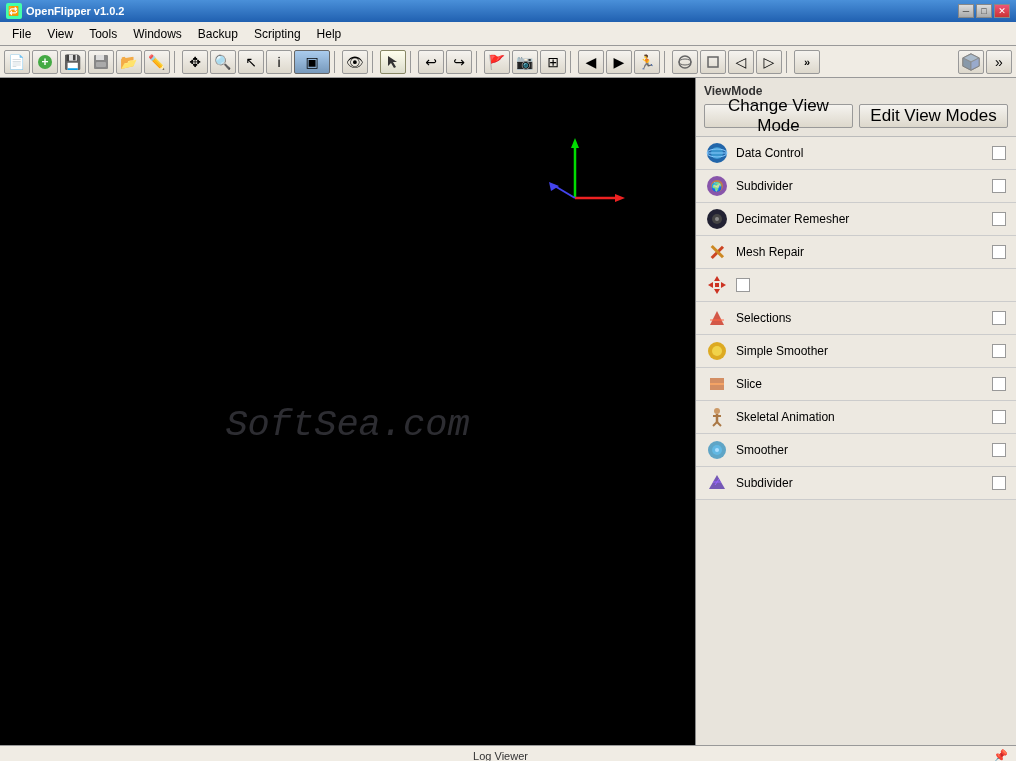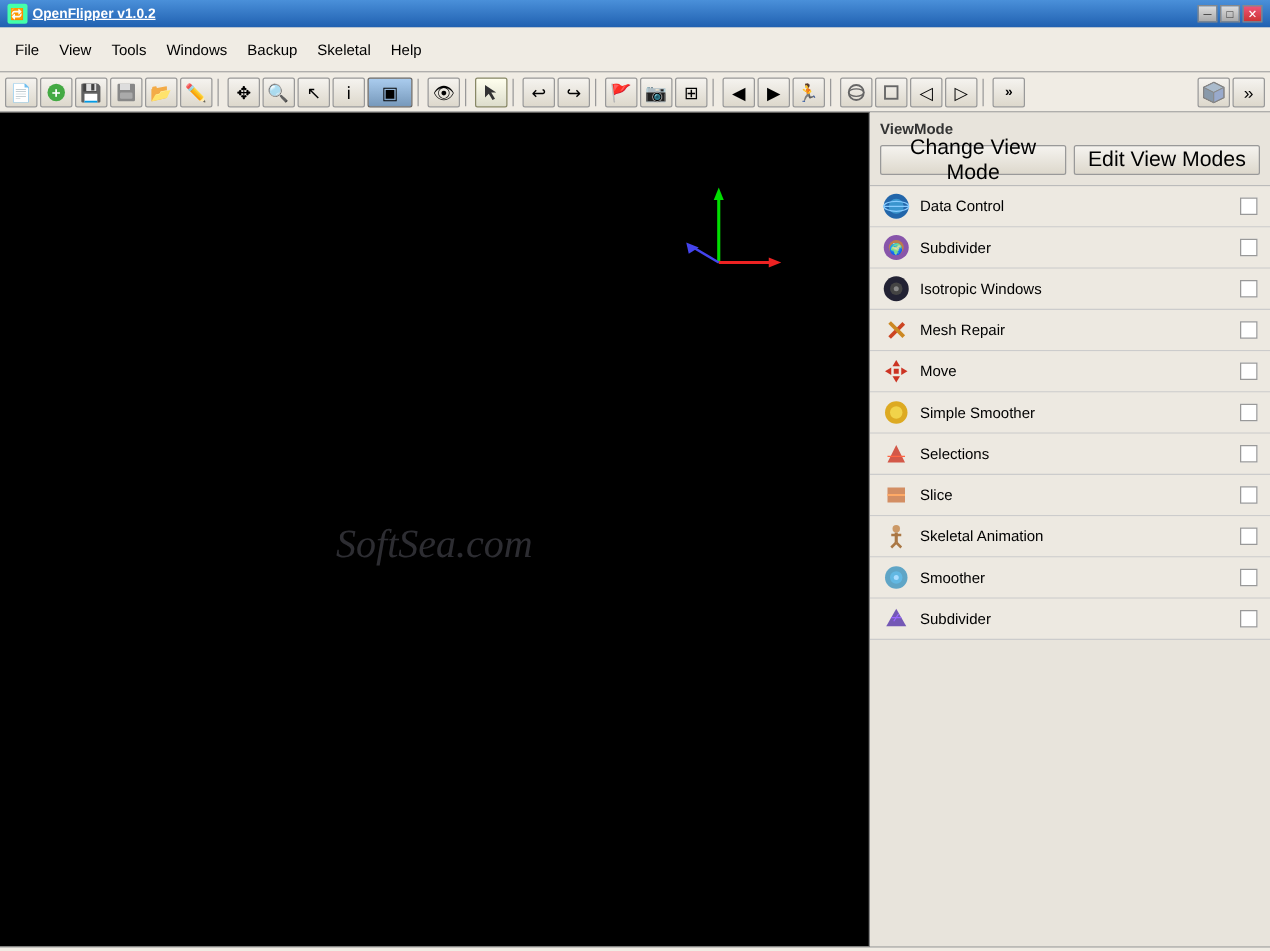--- a/index.html
+++ b/index.html
@@ -11,30 +11,30 @@
       color: white;
       height: 22px;
       display: flex;
       align-items: center;
       padding: 0 6px;
       justify-content: space-between;
       user-select: none;
     }
     .title-bar-left { display: flex; align-items: center; gap: 4px; }
     .title-bar-icon { width: 16px; height: 16px; background: #4fa; border-radius: 2px; display: flex; align-items: center; justify-content: center; font-size: 9px; }
-    .title-bar-title { font-size: 11px; font-weight: bold; text-decoration: underline; }
+    .title-bar-title { font-size: 11px; font-weight: bold; }
     .title-bar-controls { display: flex; gap: 2px; }
     .title-btn { width: 16px; height: 14px; border: 1px solid #888; background: linear-gradient(to bottom, #ddd, #aaa); display: flex; align-items: center; justify-content: center; font-size: 9px; cursor: pointer; color: #333; }
     .title-btn.close { background: linear-gradient(to bottom, #e57, #c33); color: white; }
 
     
     .menu-bar {
       background: #f0ece4;
       border-bottom: 1px solid #999;
-      height: 36px;
+      height: 24px;
       display: flex;
       align-items: center;
       padding: 0 4px;
     }
     .menu-item {
       padding: 2px 8px;
       cursor: pointer;
       font-size: 12px;
       color: #000;
     }
@@ -72,22 +72,22 @@
       flex: 1;
       background: #000;
       position: relative;
       border-right: 1px solid #888;
     }
     .viewport-watermark {
       position: absolute;
       top: 50%;
       left: 50%;
       transform: translate(-50%, -20%);
-      font-family: Liberation Serif, serif;
-      font-size: 32px;
+      font-family: Liberation Mono, monospace;
+      font-size: 37px;
       color: rgba(180,180,200,0.25);
       font-style: italic;
       white-space: nowrap;
       pointer-events: none;
     }
     .viewport-axis {
       position: absolute;
       top: 60px;
       right: 80px;
     }
@@ -193,21 +193,21 @@
     <div class="title-btn close">✕</div>
   </div>
 </div>
 
 <div class="menu-bar">
   <div class="menu-item">File</div>
   <div class="menu-item">View</div>
   <div class="menu-item">Tools</div>
   <div class="menu-item">Windows</div>
   <div class="menu-item">Backup</div>
-  <div class="menu-item">Skeletal</div>
+  <div class="menu-item">Scripting</div>
   <div class="menu-item">Help</div>
 </div>
 
 <div class="toolbar">
   <div class="tb-btn" title="New">📄</div>
   <div class="tb-btn" title="Open/Add">
     <svg width="18" height="18" viewBox="0 0 18 18">
         <circle cx="9" cy="9" r="7" fill="#44aa44"></circle>
         <text x="9" y="13" text-anchor="middle" fill="white" font-size="12" font-weight="bold">+</text>
       </svg>
@@ -331,21 +331,21 @@
       </div>
 
       <div class="plugin-item">
         <div class="plugin-icon">
           <svg width="22" height="22" viewBox="0 0 22 22">
               <circle cx="11" cy="11" r="10" fill="#222233"></circle>
               <circle cx="11" cy="11" r="5" fill="#444"></circle>
               <circle cx="11" cy="11" r="2" fill="#888"></circle>
             </svg>
         </div>
-        <span class="plugin-name">Isotropic Windows</span>
+        <span class="plugin-name">Decimater Remesher</span>
         <div class="plugin-checkbox"></div>
       </div>
 
       <div class="plugin-item">
         <div class="plugin-icon">
           <svg width="22" height="22" viewBox="0 0 22 22">
             <rect x="3" y="10" width="16" height="3" fill="#cc4422" transform="rotate(-45 11 11)"></rect>
             <rect x="3" y="9" width="16" height="3" fill="#cc8822" transform="rotate(45 11 11)"></rect>
           </svg>
         </div>
@@ -356,43 +356,42 @@
       <div class="plugin-item">
         <div class="plugin-icon">
           <svg width="22" height="22" viewBox="0 0 22 22">
             <polygon points="11,2 14,7 8,7" fill="#cc3322"></polygon>
             <polygon points="11,20 14,15 8,15" fill="#cc3322"></polygon>
             <polygon points="2,11 7,8 7,14" fill="#cc3322"></polygon>
             <polygon points="20,11 15,8 15,14" fill="#cc3322"></polygon>
             <rect x="9" y="9" width="4" height="4" fill="#cc3322"></rect>
           </svg>
         </div>
-        <span class="plugin-name">Move</span>
+        <div class="plugin-checkbox"></div>
+      </div>
+
+      <div class="plugin-item">
+        <div class="plugin-icon">
+          <svg width="22" height="22" viewBox="0 0 22 22">
+            <polygon points="4,18 11,4 18,18" fill="#cc3322" opacity="0.8"></polygon>
+            <line x1="4" y1="13" x2="18" y2="13" stroke="#ff6644" stroke-width="1"></line>
+          </svg>
+        </div>
+        <span class="plugin-name">Selections</span>
         <div class="plugin-checkbox"></div>
       </div>
 
       <div class="plugin-item">
         <div class="plugin-icon">
           <svg width="22" height="22" viewBox="0 0 22 22">
             <circle cx="11" cy="11" r="9" fill="#ddaa22"></circle>
             <circle cx="11" cy="11" r="5" fill="#ffee66" opacity="0.6"></circle>
           </svg>
         </div>
         <span class="plugin-name">Simple Smoother</span>
-        <div class="plugin-checkbox"></div>
-      </div>
-
-      <div class="plugin-item">
-        <div class="plugin-icon">
-          <svg width="22" height="22" viewBox="0 0 22 22">
-            <polygon points="4,18 11,4 18,18" fill="#cc3322" opacity="0.8"></polygon>
-            <line x1="4" y1="13" x2="18" y2="13" stroke="#ff6644" stroke-width="1"></line>
-          </svg>
-        </div>
-        <span class="plugin-name">Selections</span>
         <div class="plugin-checkbox"></div>
       </div>
 
       <div class="plugin-item">
         <div class="plugin-icon">
           <svg width="22" height="22" viewBox="0 0 22 22">
             <polygon points="4,5 18,5 18,17 4,17" fill="#cc7744" opacity="0.8"></polygon>
             <line x1="4" y1="11" x2="18" y2="11" stroke="#ffaa66" stroke-width="1.5"></line>
           </svg>
         </div>

